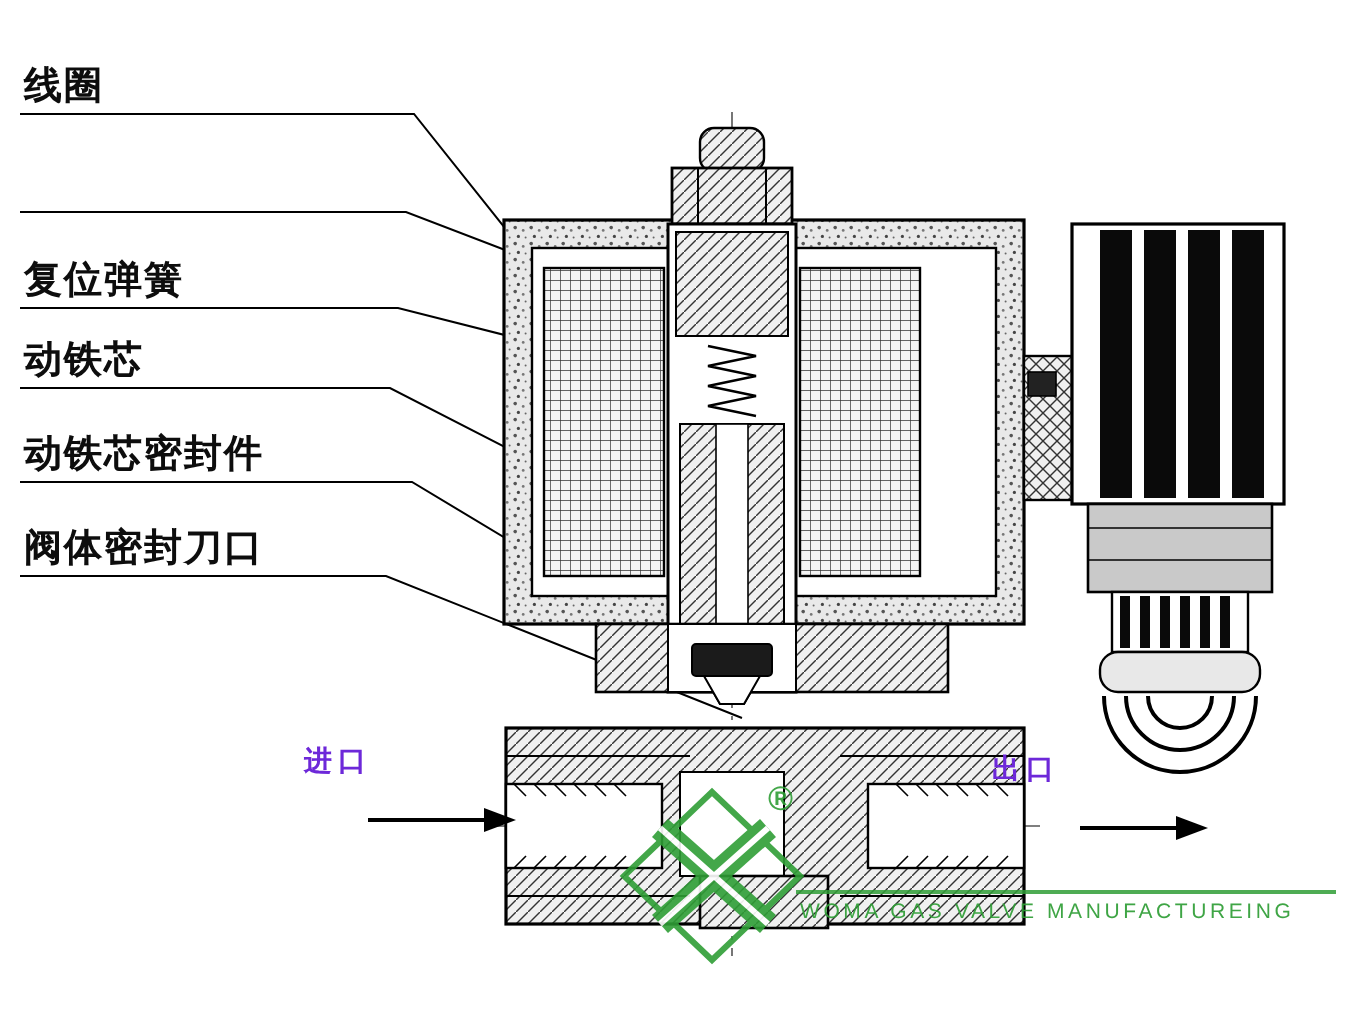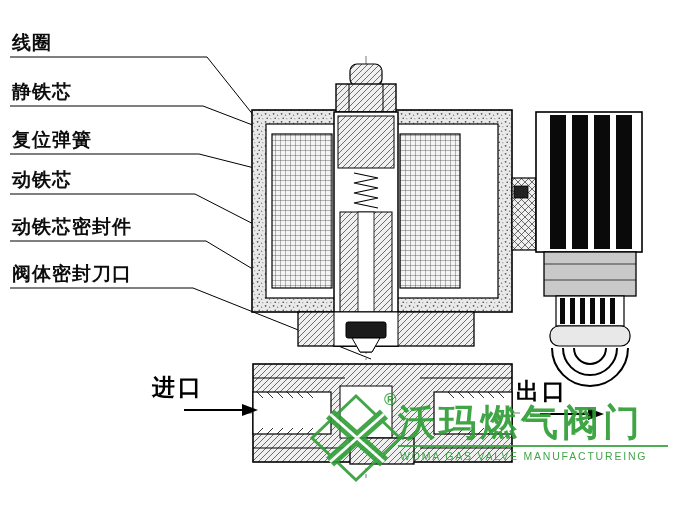--- a/index.html
+++ b/index.html
@@ -4,21 +4,21 @@
 <style>
   * { margin:0; padding:0; box-sizing:border-box; }
   html,body { background:#ffffff; font-family:"Liberation Sans", sans-serif; }
   .page { position:relative; width:676px; height:505px; background:#ffffff; overflow:hidden; }
   .drawing { position:absolute; left:0; top:0; }
   .part-label {
     position:absolute; left:12px; font-size:19px; font-weight:700; color:#0d0d0d;
     letter-spacing:1px; white-space:nowrap;
   }
   .flow-label {
-    position:absolute; font-size:23px; font-weight:700; color:#000000; letter-spacing:3px;
+    position:absolute; font-size:14px; font-weight:700; color:#6d28d9; letter-spacing:3px;
   }
   .wm-brand {
     position:absolute; left:398px; top:398px; font-size:37px; font-weight:700;
     color:#2f9e36; letter-spacing:4px; white-space:nowrap; opacity:.92;
   }
   .wm-line { position:absolute; left:398px; top:445px; width:270px; height:2px; background:#2f9e36; opacity:.85; }
   .wm-sub {
     position:absolute; left:400px; top:450px; font-size:10.5px; font-weight:400;
     color:#2f9e36; letter-spacing:1.8px; white-space:nowrap; opacity:.92;
   }
@@ -181,27 +181,25 @@
     <g opacity="0.9">
       <polygon points="356,396 400,438 356,480 312,438" fill="none" stroke="#2f9e36" stroke-width="3"></polygon>
       <line x1="330" y1="414" x2="384" y2="462" stroke="#2f9e36" stroke-width="12"></line>
       <line x1="384" y1="414" x2="330" y2="462" stroke="#2f9e36" stroke-width="12"></line>
       <line x1="330" y1="414" x2="384" y2="462" stroke="#ffffff" stroke-width="3"></line>
       <line x1="384" y1="414" x2="330" y2="462" stroke="#ffffff" stroke-width="3"></line>
     </g>
   </svg>
 
   <div class="part-label" style="top:30px">线圈</div>
-  <div class="part-label" style="top:79px">静铁芯</div>
   <div class="part-label" style="top:167px">动铁芯</div>
   <div class="part-label" style="top:127px">复位弹簧</div>
   <div class="part-label" style="top:261px">阀体密封刀口</div>
   <div class="part-label" style="top:214px">动铁芯密封件</div>
 
   <div class="flow-label" style="left:152px; top:372px">进口</div>
-  <div class="flow-label" style="left:516px; top:376px">出口</div>
+  <div class="flow-label" style="left:496px; top:376px">出口</div>
 
   <div class="wm-reg">®</div>
-  <div class="wm-brand">沃玛燃气阀门</div>
   <div class="wm-line"></div>
   <div class="wm-sub">WOMA  GAS  VALVE  MANUFACTUREING</div>
 
 </div>
 
 </body></html>

